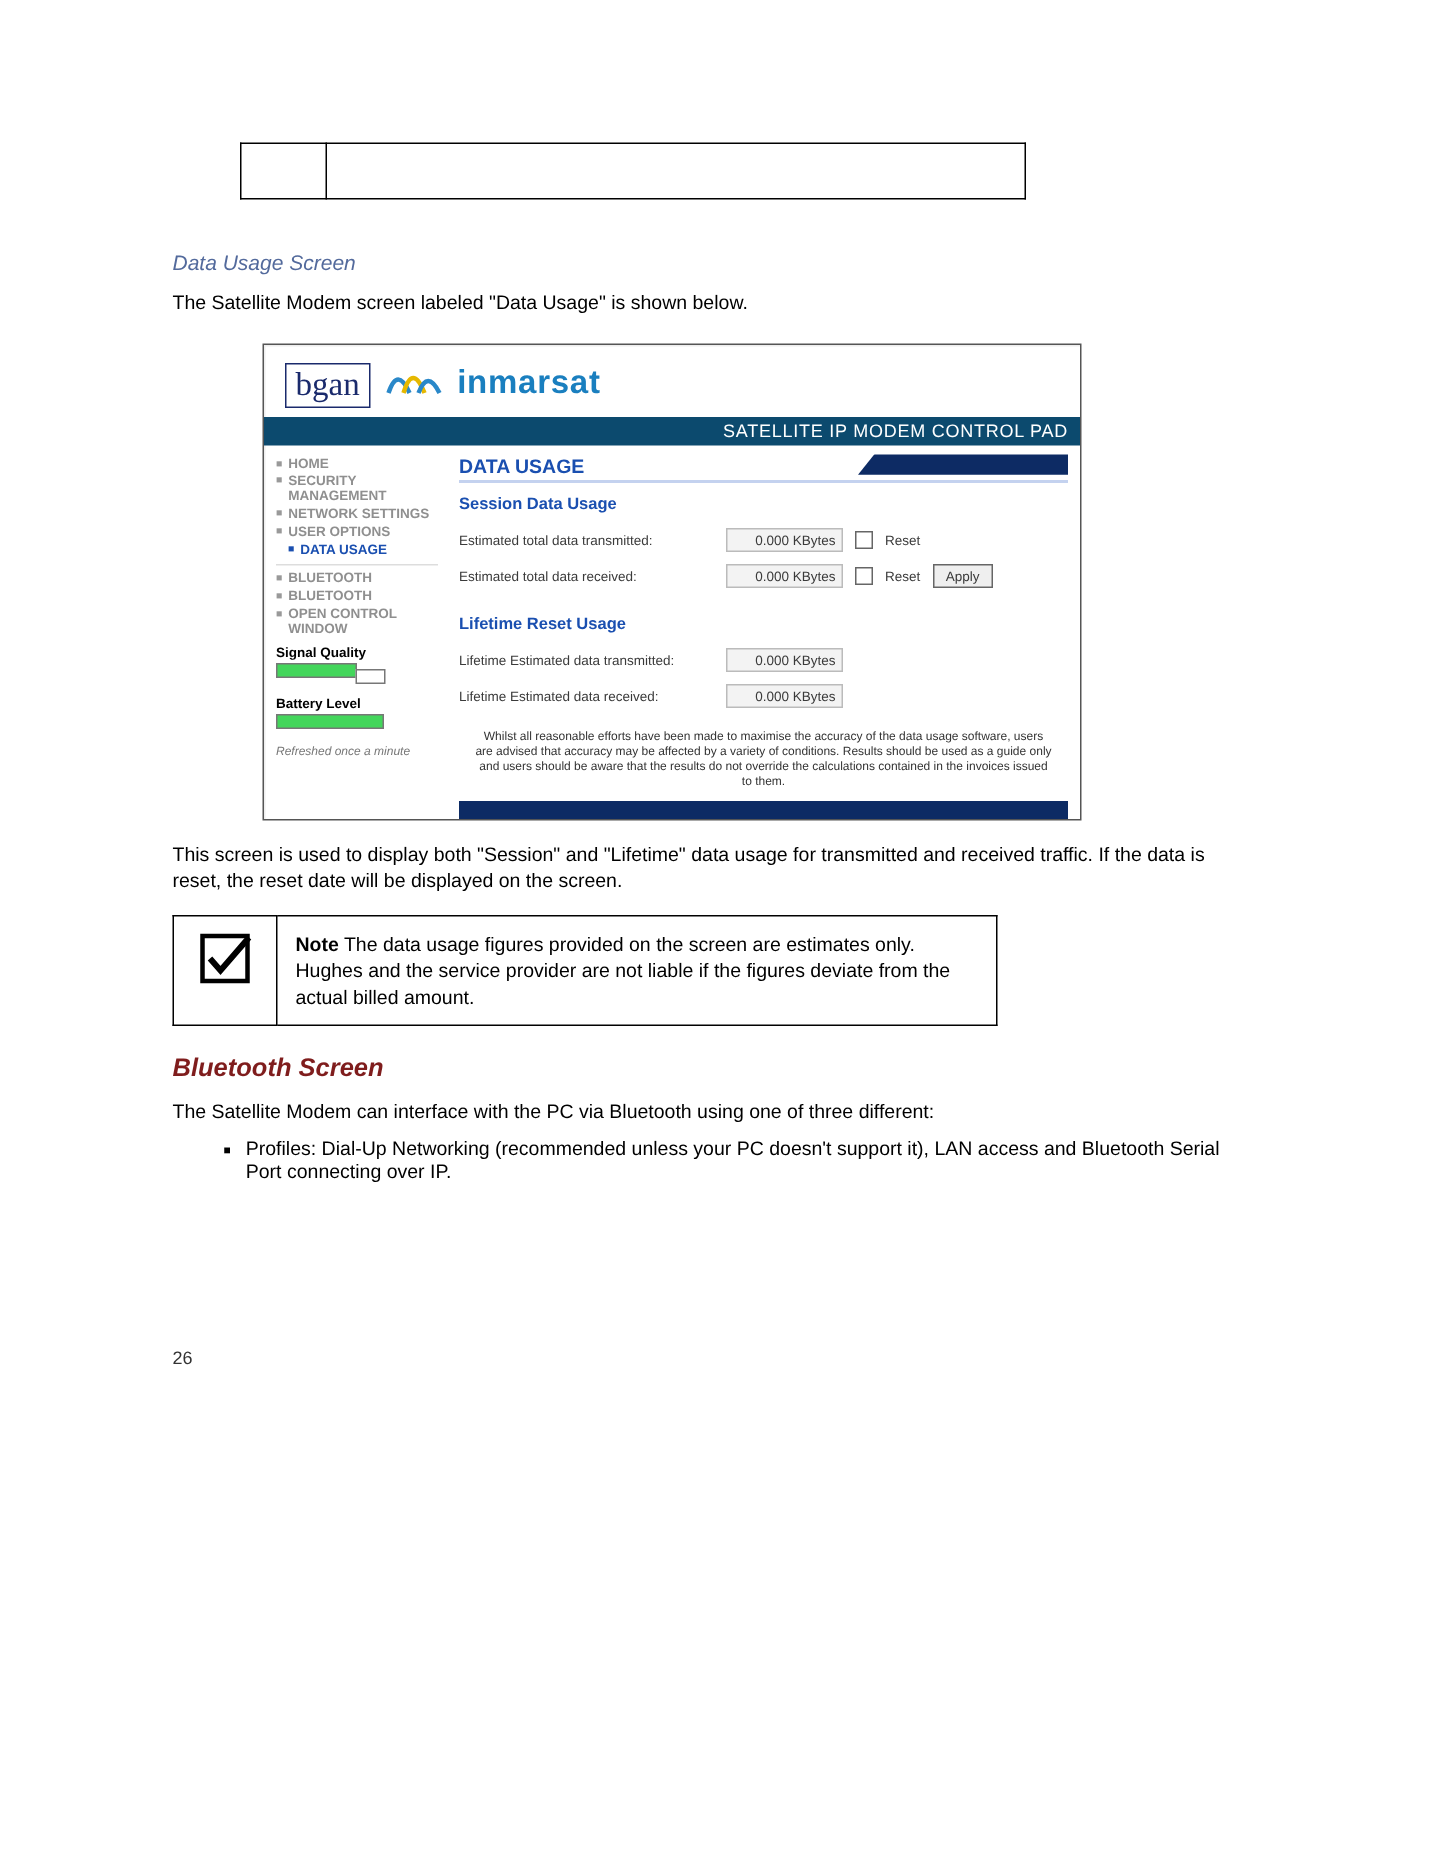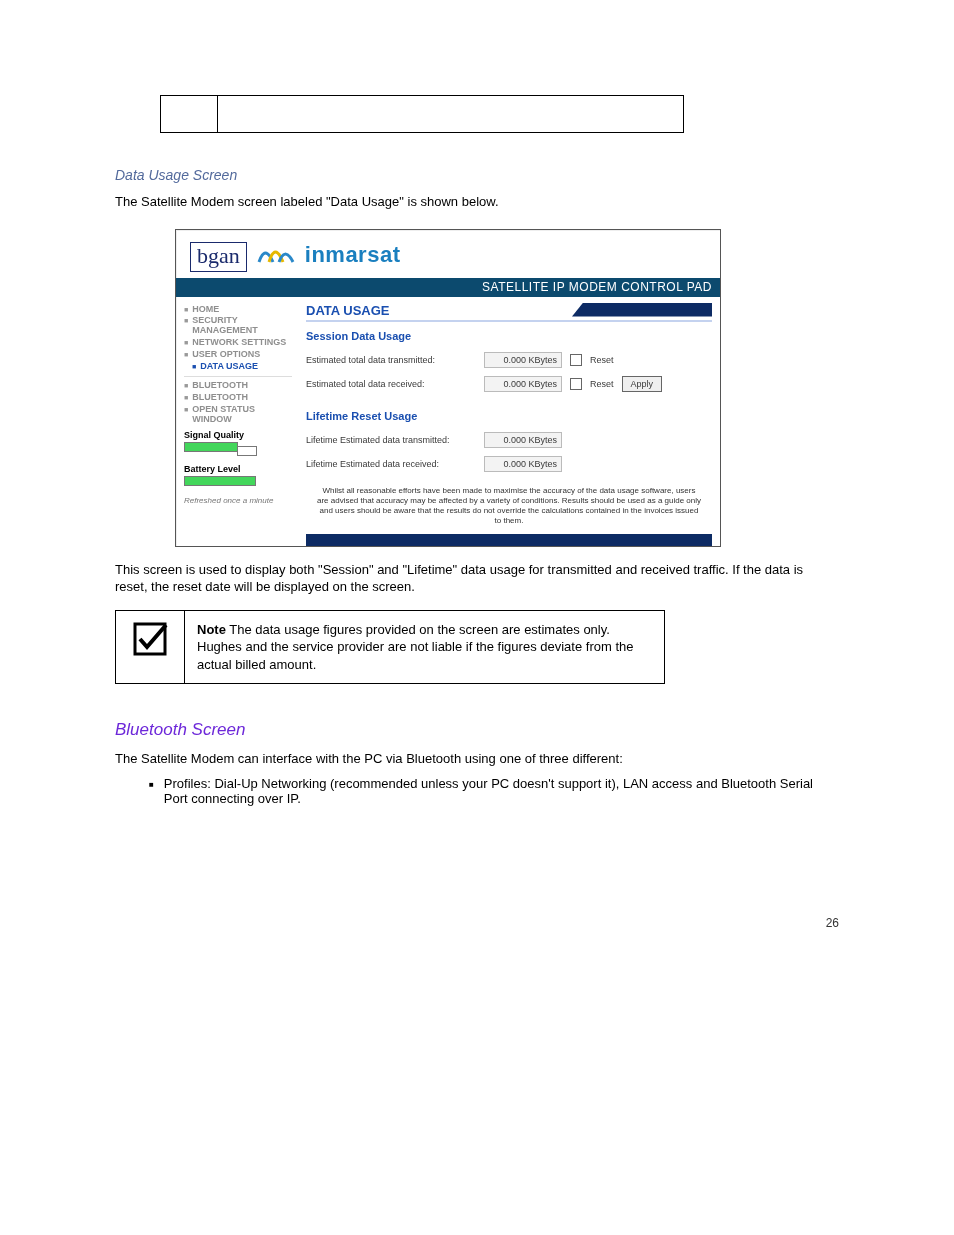--- a/index.html
+++ b/index.html
@@ -214,36 +214,36 @@
   }
   .note-table td.text-cell {
     width: 455px;
     line-height: 1.35;
   }
   .checkbox-svg { width: 36px; height: 36px; }
 
   .h3 {
     font-family: "Trebuchet MS", Arial, sans-serif;
     font-style: italic;
-    font-weight: normal;
-    color: #6d28d9;
+    font-weight: bold;
+    color: #7f1d1d;
     font-size: 17px;
-    margin-top: 36px;
+    margin-top: 18px;
   }
   .bullet-row {
     display: flex;
     gap: 10px;
     font-size: 13px;
     margin-top: 8px;
     margin-left: 34px;
   }
   .bullet-row .b { font-size: 8px; margin-top: 4px; }
 
   .page-footer {
-    text-align: right;
+    text-align: left;
     font-size: 12px;
     color: #333;
     margin-top: 110px;
   }
 </style>
 </head>
 <body>
 
 <div class="page">
 
@@ -299,21 +299,21 @@
         <div class="side-item">
             <span class="dot">■</span>
             <span>BLUETOOTH</span>
           </div>
         <div class="side-item">
             <span class="dot">■</span>
             <span>BLUETOOTH</span>
           </div>
         <div class="side-item">
             <span class="dot">■</span>
-            <span>OPEN STATUS WINDOW</span>
+            <span>OPEN CONTROL WINDOW</span>
           </div>
         <div class="side-label">Signal Quality</div>
         <span class="bar-green"></span><span class="bar-blank"></span>
         <div class="side-label">Battery Level</div>
         <span class="bar-green" style="width:70px"></span>
         <div class="side-note">Refreshed once a minute</div>
       </div>
 
       <div class="main">
         <div class="main-title">DATA USAGE</div>

